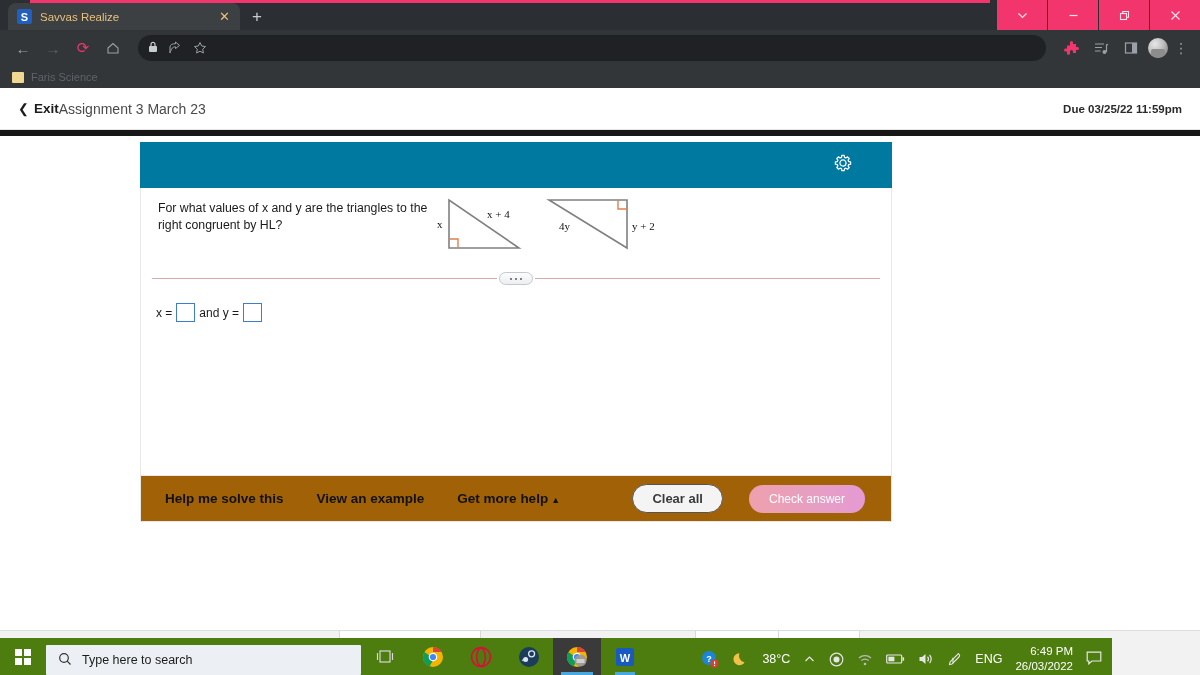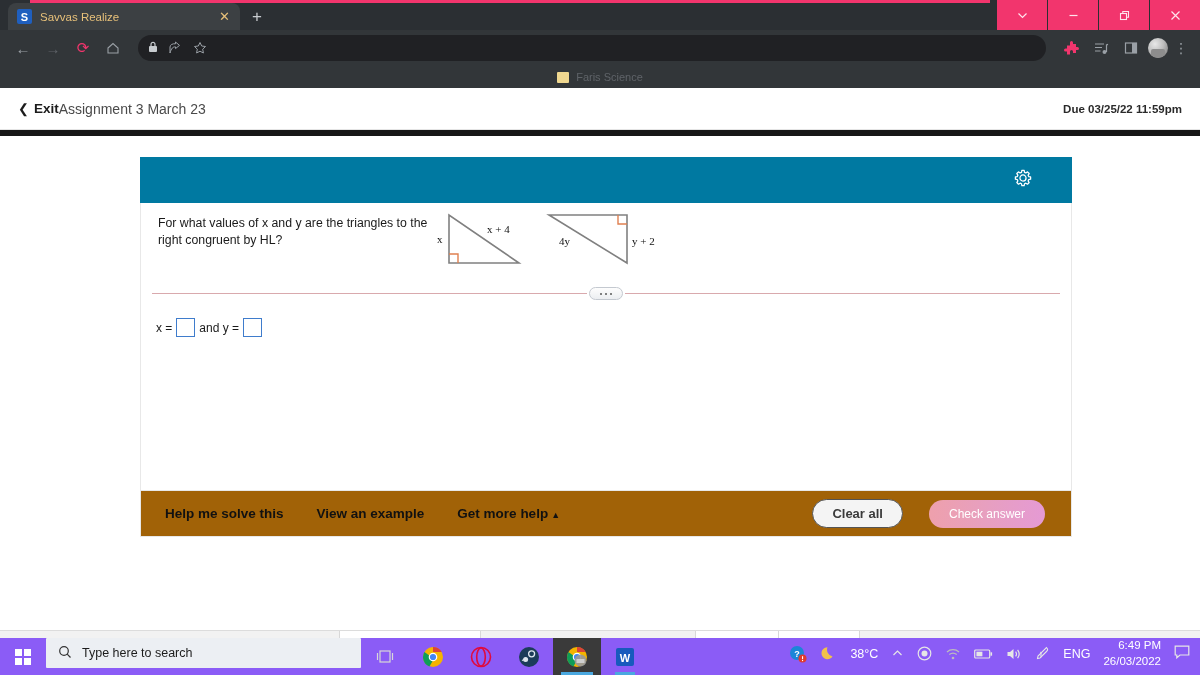--- a/index.html
+++ b/index.html
@@ -69,41 +69,41 @@
     width: 20px; height: 20px; border-radius: 50%;
     background: radial-gradient(circle at 35% 30%, #e8e8e8 0%, #bdbdbd 45%, #6b6b6b 100%);
     position: relative; overflow: hidden; flex: 0 0 auto;
   }
   .avatar::after {
     content:""; position:absolute; left:3px; bottom:0; width:14px; height:9px;
     background:#8d8d8d; border-radius:2px 2px 0 0;
   }
   .ext-puzzle { color: #f2356d; font-size: 14px; }
 
-  .bookmarkbar { height: 22px; display: flex; align-items: center; padding: 0 12px; gap: 7px; justify-content: center; }
+  .bookmarkbar { height: 22px; display: flex; align-items: center; padding: 0 12px; gap: 7px; }
   .bm-folder { width: 12px; height: 11px; background: #f0d890; border-radius: 1px; flex:0 0 auto; }
   .bm-label { color: #5f6368; font-size: 11px; }
 
   
   .page { background: #fff; height: 546px; width: 1200px; position: relative; }
 
   .assign-header {
     height: 42px; display: flex; align-items: center; padding: 0 18px;
     background: #fff; border-bottom: 1px solid #e4e4e4;
   }
   .exit { display: flex; align-items: center; gap: 5px; font-size: 13.5px; font-weight: bold; color: #1c1c1c; }
   .exit .chev { font-size: 13px; font-weight: normal; }
   .assign-title { font-size: 14px; color: #4a4a4a; }
   .due { margin-left: auto; font-size: 11.5px; font-weight: bold; color: #2a2a2a; padding-left: 20px; }
 
   .darkbar { height: 6px; background: #171717; }
 
   .content-area { background: #fff; height: 100%; position: relative; }
 
-  .card { position: absolute; left: 140px; top: 21px; width: 932px; }
+  .card { position: absolute; left: 140px; top: 6px; width: 752px; }
   .card-top {
     height: 46px; background: #0079a1; display: flex; align-items: center;
     justify-content: flex-end; padding-right: 40px;
   }
   .gear { color: #fff; }
   .card-body {
     background: #fff; border: 1px solid #e8e8e8; border-top: none;
     height: 288px; position: relative;
   }
   .qtext {
@@ -169,22 +169,22 @@
     font-size: 13px; text-align: center; color: #111; margin: 0 5px;
     font-family: "Liberation Sans", sans-serif;
   }
   .lbl-q { font-size: 13px; color: #555; }
   .lbl-of { font-size: 13px; color: #555; margin-left: 2px; }
   .btn-go { font-size: 13.5px; color: #b8b8b8; background: #f2f2f2; border: none; padding: 0 18px; }
   .nav-arrow { font-size: 14px; font-weight: bold; color: #111; }
 
   
   .taskbar {
-    width: 1200px; height: 37px; background: #8b5cf6;
-    display: flex; align-items: flex-start; position: relative;
+    width: 1112px; height: 37px; background: #4d7c0f;
+    display: flex; align-items: flex-end; position: relative;
   }
   .start {
     width: 46px; height: 37px; display: flex; align-items: center; justify-content: center;
   }
   .winlogo { display: grid; grid-template-columns: 7px 7px; grid-template-rows: 7px 7px; gap: 2px; }
   .winlogo i { background: #fff; display: block; }
   .searchbox {
     width: 315px; height: 30px; background: #eceff3; border-radius: 1px;
     display: flex; align-items: center; gap: 10px; padding: 0 12px;
     color: #1c1c1c; font-size: 12.5px;

